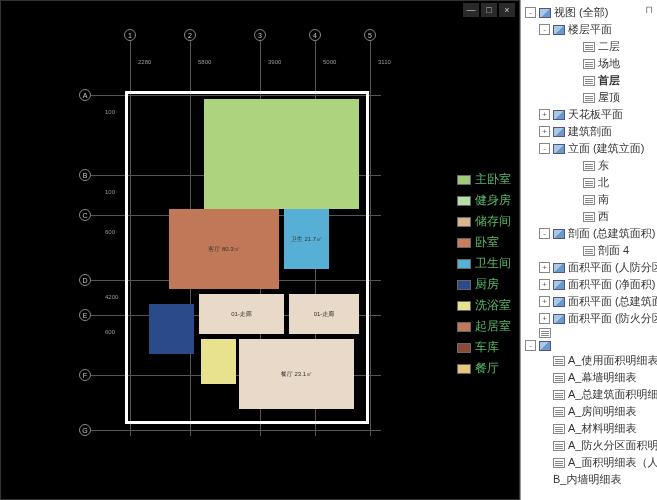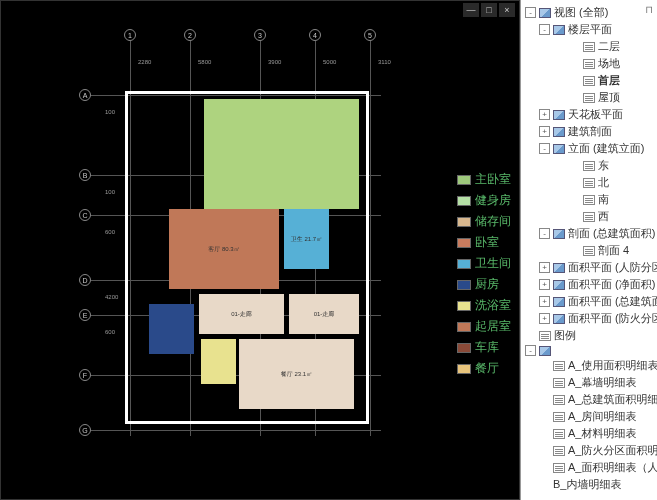--- a/index.html
+++ b/index.html
@@ -223,21 +223,20 @@
         <span class="tlabel">面积平面 (总建筑面积)</span>
       </div>
       <div class="tn i1">
         <span class="exp">+</span>
         <span class="ic ic-cube"></span>
         <span class="tlabel">面积平面 (防火分区面积)</span>
       </div>
       <div class="tn i0">
         <span class="noexp"></span>
         <span class="ic ic-sheet"></span>
-        <span class="tlabel">图例</span>
       </div>
       <div class="tn i0">
         <span class="exp">-</span>
         <span class="ic ic-cube"></span>
       </div>
       <div class="tn i1">
         <span class="noexp"></span>
         <span class="ic ic-sheet"></span>
         <span class="tlabel">A_使用面积明细表</span>
       </div>

